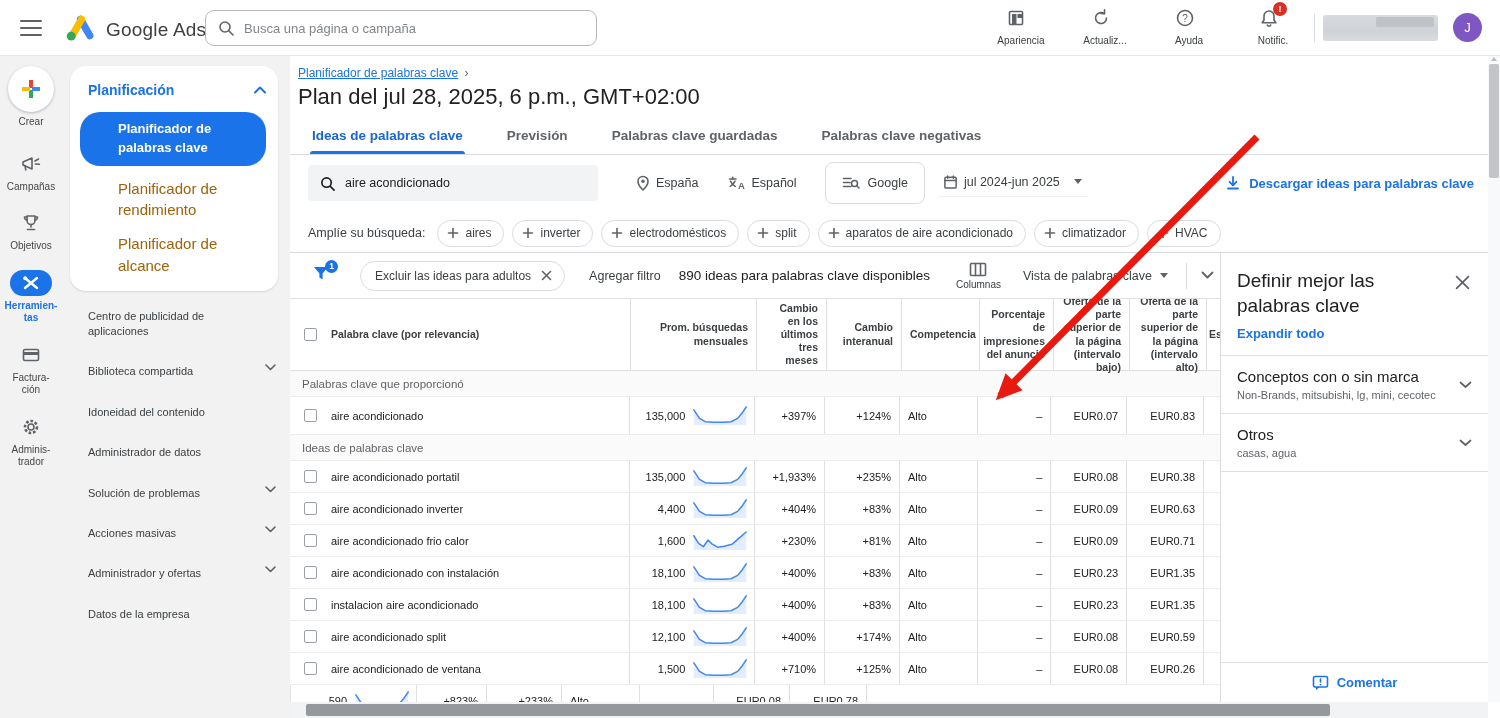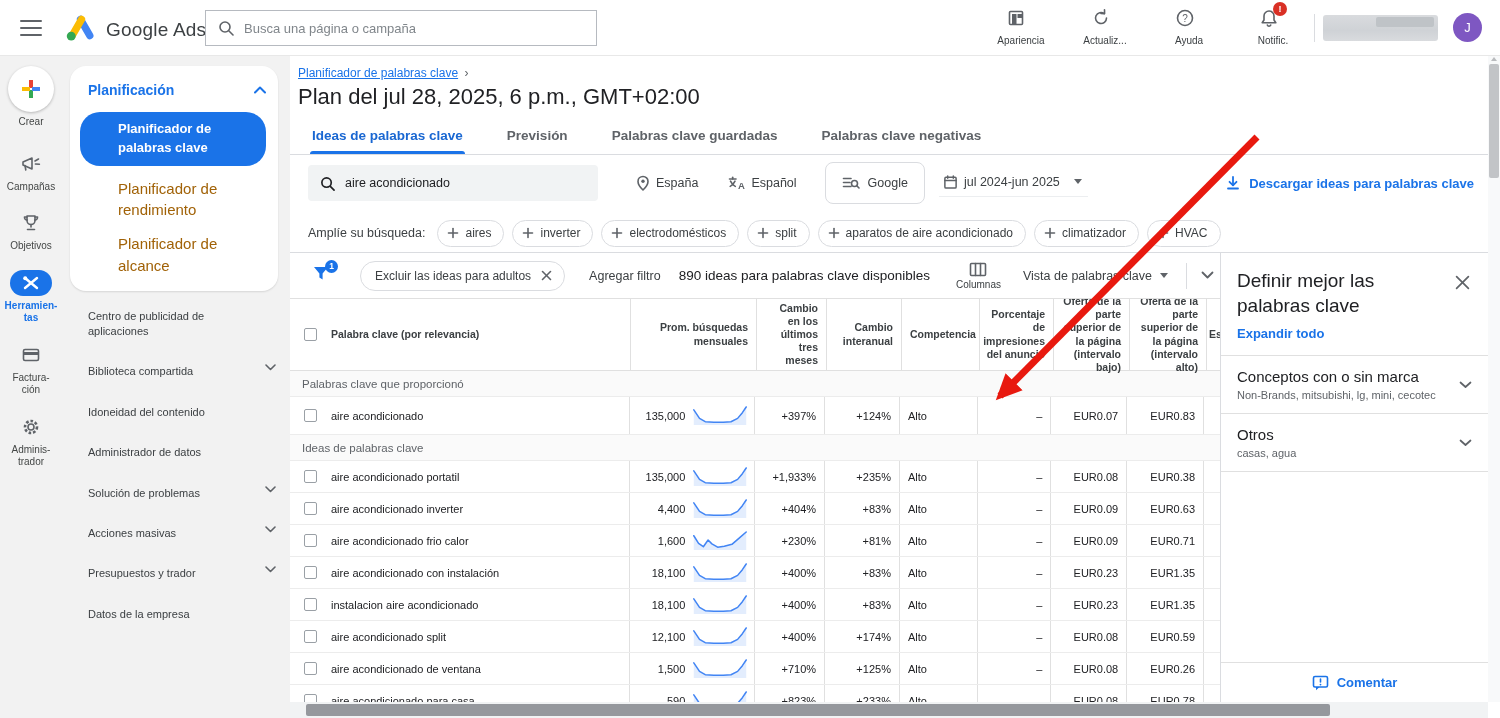--- a/index.html
+++ b/index.html
@@ -8,21 +8,21 @@
 
   
   .topbar { position:absolute; left:0; top:0; width:1500px; height:56px; background:#fff;
     border-bottom:1px solid #e8e8e8; display:flex; align-items:center; z-index:20; }
   .hamburger { width:22px; height:16px; margin-left:20px; display:flex; flex-direction:column;
     justify-content:space-between; cursor:pointer; }
   .hamburger span { height:2px; background:#5f6368; border-radius:1px; }
   .brand { display:flex; align-items:flex-end; gap:10px; margin-left:24px; }
   .brand-text { font-size:19px; color:#3c4043; letter-spacing:.2px; }
   .tb-search { position:absolute; left:205px; top:10px; width:392px; height:36px;
-    border:1px solid #b6bac0; border-radius:0; background:#fff; display:flex; align-items:center; }
+    border:1px solid #b6bac0; border-radius:9px; background:#fff; display:flex; align-items:center; }
   .tb-search input { border:0; outline:0; flex:1; font-size:13px; color:#202124;
     font-family:inherit; background:transparent; }
   .tb-search input::placeholder { color:#80868b; }
   .tb-ic { margin:0 10px 0 12px; display:flex; }
   .tb-actions { position:absolute; right:200px; top:8px; display:flex; gap:22px; }
   .tb-action { display:flex; flex-direction:column; align-items:center; gap:3px; width:62px; cursor:pointer; }
   .tb-action .lbl { font-size:10px; color:#3c4043; white-space:nowrap;margin-left:8px; }
   .bell-wrap { position:relative; }
   .nbadge { position:absolute; top:-6px; right:-8px; width:14px; height:14px; border-radius:50%;
     background:#d93025; color:#fff; font-size:9px; font-weight:bold; display:flex;
@@ -342,21 +342,21 @@
           <polyline points="1,1 5.5,5.5 10,1" fill="none" stroke="#5f6368" stroke-width="1.6" stroke-linecap="round" stroke-linejoin="round"></polyline>
         </svg>
     </div>
     <div class="side-item">
       <span class="txt">Acciones masivas</span>
       <svg width="11" height="7" viewBox="0 0 11 7">
           <polyline points="1,1 5.5,5.5 10,1" fill="none" stroke="#5f6368" stroke-width="1.6" stroke-linecap="round" stroke-linejoin="round"></polyline>
         </svg>
     </div>
     <div class="side-item">
-      <span class="txt">Presupuestos y trador</span>
+      <span class="txt">Administrador y ofertas</span>
       <svg width="11" height="7" viewBox="0 0 11 7">
           <polyline points="1,1 5.5,5.5 10,1" fill="none" stroke="#5f6368" stroke-width="1.6" stroke-linecap="round" stroke-linejoin="round"></polyline>
         </svg>
     </div>
     <div class="side-item">
         <span class="txt">Datos de la empresa</span>
       </div>
   </div>
 </div>
 
@@ -701,24 +701,20 @@
           <div class="td r w3">+710%</div>
           <div class="td r w4">+125%</div>
           <div class="td w5">Alto</div>
           <div class="td r w6">–</div>
           <div class="td r w7">EUR0.08</div>
           <div class="td r w8">EUR0.26</div>
           <div class="td w9"></div>
         </div>
 
         <div class="trow">
-          <div class="td first w1">
-              <span class="cb"></span>
-              <span>aire acondicionado para casa</span>
-            </div>
           <div class="td avg w2">
               <span>590</span>
               <svg class="spark" viewBox="0 0 57 21">
                 <polygon points="1,4 7,13 13,16.5 22,17 32,17 40,16.5 47,13 52,7 56,1 56,20 1,20"></polygon>
                 <polyline points="1,4 7,13 13,16.5 22,17 32,17 40,16.5 47,13 52,7 56,1"></polyline>
               </svg>
             </div>
           <div class="td r w3">+823%</div>
           <div class="td r w4">+233%</div>
           <div class="td w5">Alto</div>

